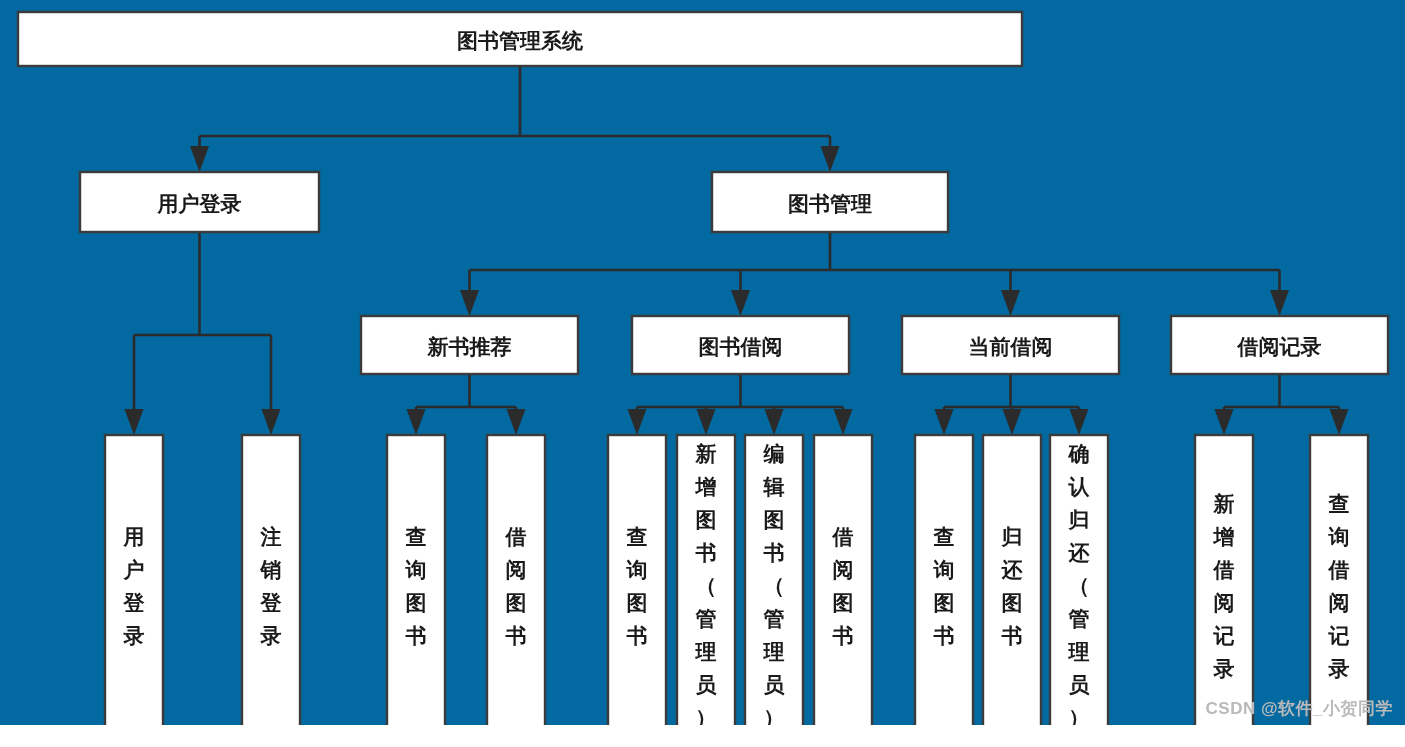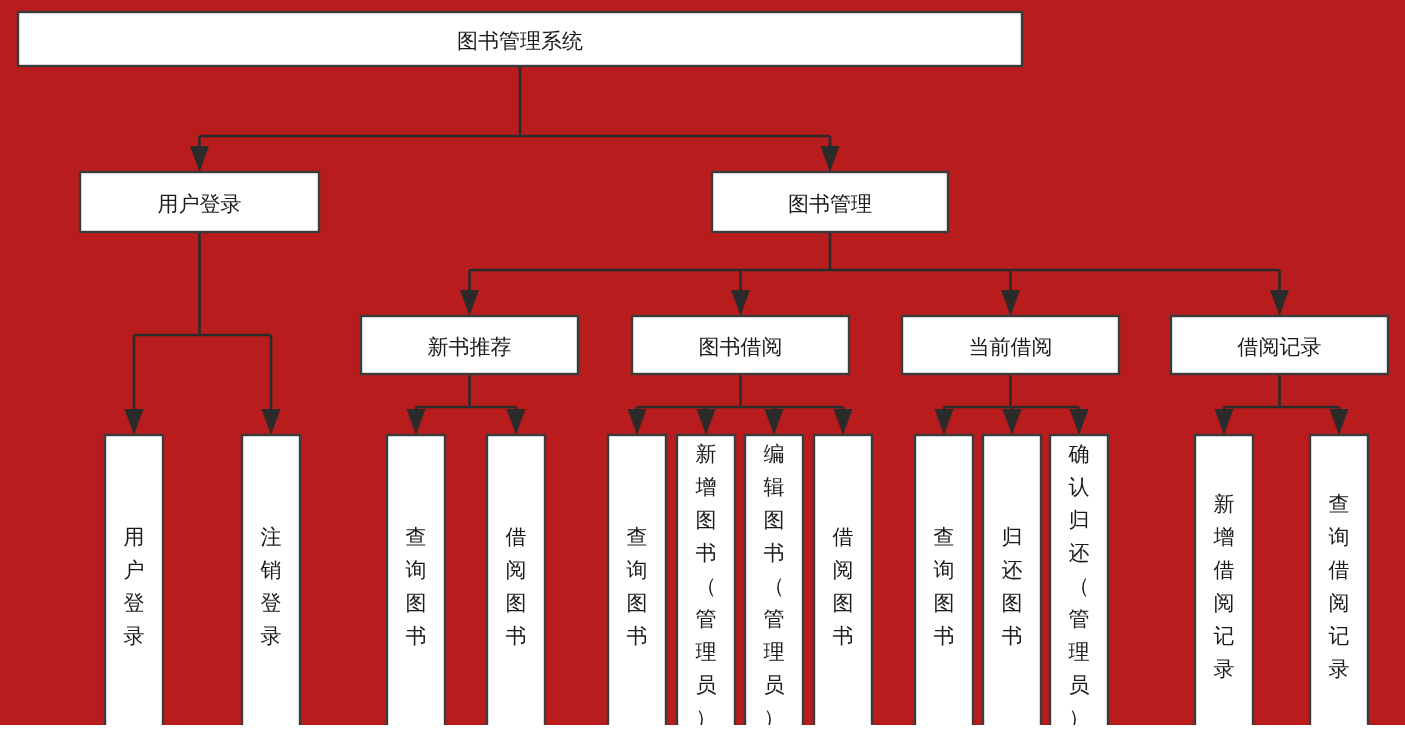--- a/index.html
+++ b/index.html
@@ -8,22 +8,23 @@
     padding: 0;
     background: #ffffff;
   }
   body {
     font-family: "Liberation Sans", "DejaVu Sans", sans-serif;
   }
   #diagram-root {
     position: relative;
     width: 1405px;
     height: 725px;
-    background: #b91c1c;
+    background: #0369a1;
     overflow: hidden;
+    font-weight: bold;
   }
   svg.diagram-canvas {
     position: absolute;
     left: 0;
     top: 0;
     width: 1405px;
     height: 747px;
     display: block;
   }
   .node-box {
@@ -196,13 +197,14 @@
         <g>
           <rect x="1195" y="435" width="58" height="300" class="node-box"></rect>
           <text x="1224" y="502.5" text-anchor="middle" class="node-label" font-size="24"><tspan x="1224" y="502.5">新</tspan><tspan x="1224" y="535.5">增</tspan><tspan x="1224" y="568.5">借</tspan><tspan x="1224" y="601.5">阅</tspan><tspan x="1224" y="634.5">记</tspan><tspan x="1224" y="667.5">录</tspan></text>
         </g>
         <g>
           <rect x="1310" y="435" width="58" height="300" class="node-box"></rect>
           <text x="1339" y="502.5" text-anchor="middle" class="node-label" font-size="24"><tspan x="1339" y="502.5">查</tspan><tspan x="1339" y="535.5">询</tspan><tspan x="1339" y="568.5">借</tspan><tspan x="1339" y="601.5">阅</tspan><tspan x="1339" y="634.5">记</tspan><tspan x="1339" y="667.5">录</tspan></text>
         </g>
       </g>
   </svg>
+  <div class="watermark-text">CSDN @软件_小贺同学</div>
 </div>
 
 </body></html>

